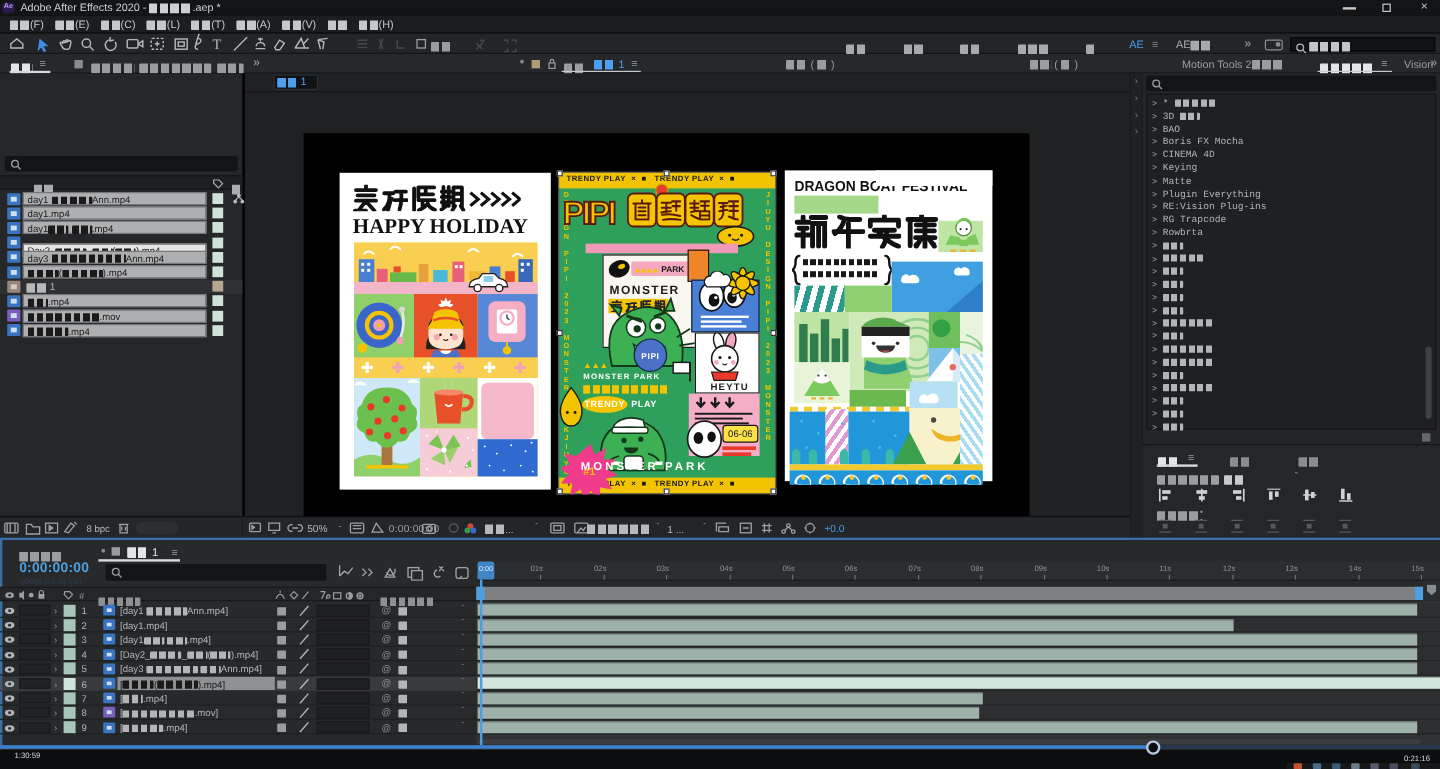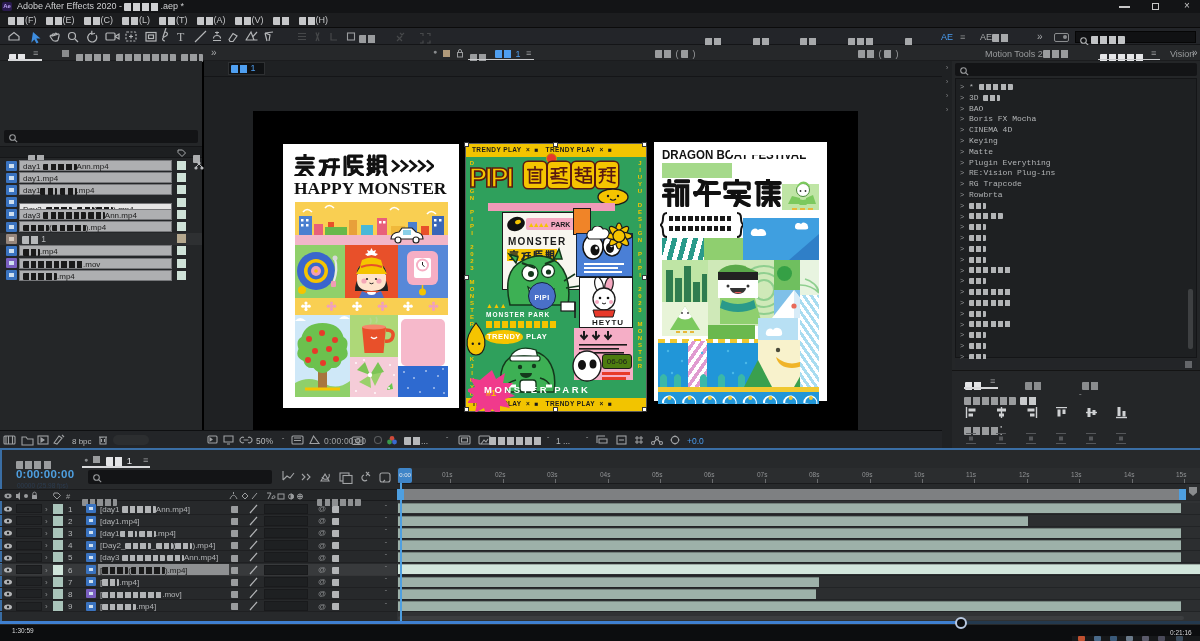--- a/index.html
+++ b/index.html
@@ -222,21 +222,21 @@
       </svg>
       <svg class="ab" style="left:107px;top:15px" width="44" height="14" viewBox="0 0 44 14">
         <g fill="none" stroke="#111" stroke-width="2.6">
           <path d="M2.0 1.5 L8.5 7 L2.0 12.5"></path>
           <path d="M10.7 1.5 L17.2 7 L10.7 12.5"></path>
           <path d="M19.4 1.5 L25.9 7 L19.4 12.5"></path>
           <path d="M28.099999999999998 1.5 L34.599999999999994 7 L28.099999999999998 12.5"></path>
           <path d="M36.8 1.5 L43.3 7 L36.8 12.5"></path>
         </g>
       </svg>
-      <div class="ab" style="left:11px;top:34px;width:160px;height:18px;font-family:'Liberation Serif',serif;font-weight:bold;font-size:17.5px;color:#111;letter-spacing:0px;white-space:nowrap">HAPPY MONSTER</div>
+      <div class="ab" style="left:11px;top:34px;width:160px;height:18px;font-family:'Liberation Serif',serif;font-weight:bold;font-size:17.5px;color:#111;letter-spacing:0px;white-space:nowrap">HAPPY HOLIDAY</div>
       <div class="ab" style="left:12px;top:58px;width:153px;height:195px;background:#f9cf52">
         <svg class="ab" style="left:0;top:0" width="153" height="43" viewBox="0 0 153 43">
           <path d="M8 10 q4 -5 9 0 M30 6 q4 -5 9 0 M95 8 q4 -5 9 0 M132 12 q4 -5 9 0" fill="none" stroke="#fff" stroke-width="1.6"></path>
           <rect x="4" y="14" width="13" height="19" fill="#4a7fd0"></rect>
           <rect x="6" y="17" width="2.5" height="2.5" fill="#fff"></rect>
           <rect x="11" y="17" width="2.5" height="2.5" fill="#fff"></rect>
           <rect x="6" y="22" width="2.5" height="2.5" fill="#fff"></rect>
           <rect x="11" y="22" width="2.5" height="2.5" fill="#fff"></rect>
           <rect x="19" y="22" width="9" height="11" fill="#e8607a"></rect>
           <rect x="30" y="25" width="22" height="8" fill="#68b84a"></rect>
@@ -534,21 +534,21 @@
         </g>
         <rect x="5" y="16" width="48" height="1.6" fill="#1a1a1a"></rect>
         <rect x="5" y="20" width="40" height="1.6" fill="#1a1a1a"></rect>
         <rect x="5" y="24" width="45" height="1.6" fill="#1a1a1a"></rect>
       </svg>
       <svg class="ab" style="left:104px;top:205px" width="34" height="34" viewBox="0 0 34 34">
         <ellipse cx="17" cy="17" rx="14" ry="15" fill="#fff" stroke="#1a1a1a" stroke-width="1.4"></ellipse>
         <ellipse cx="12" cy="16" rx="4" ry="5" fill="#111"></ellipse>
         <ellipse cx="23" cy="15" rx="3.5" ry="4.5" fill="#111"></ellipse>
       </svg>
-      <div class="ab" style="left:136px;top:210px;width:30px;height:15px;background:#4d7c0f;border:1.5px solid #1a1a1a;border-radius:3px;color:#1a1a1a;font-weight:normal;font-size:8px;text-align:center;line-height:13px">06-06</div>
+      <div class="ab" style="left:136px;top:210px;width:30px;height:15px;background:#fde047;border:1.5px solid #1a1a1a;border-radius:3px;color:#1a1a1a;font-weight:normal;font-size:8px;text-align:center;line-height:13px">06-06</div>
       <div class="ab" style="left:136px;top:228px;width:28px;height:3px;background:#e8392a"></div>
       <div class="ab" style="left:136px;top:233px;width:24px;height:3px;background:#e8392a"></div>
       <svg class="ab" style="left:18px;top:185px" width="40" height="16" viewBox="0 0 40 16">
         <ellipse cx="20" cy="8" rx="19" ry="7" fill="#f5c400"></ellipse>
       </svg>
       <div class="ab" style="left:21px;top:188px;color:#fff;font-size:7.5px;font-weight:bold;letter-spacing:.5px;white-space:nowrap">TRENDY&nbsp;&nbsp;PLAY</div>
       <svg class="ab" style="left:24px;top:196px" width="82" height="54" viewBox="0 0 82 54">
         <path d="M12 52 q-6 -30 14 -38 q20 -8 32 6 q9 12 6 32z" fill="#3db054" stroke="#14381c" stroke-width="1.5"></path>
         <path d="M22 14 q8 -9 24 -4 l2 8 q-14 -4 -28 0z" fill="#fff" stroke="#14381c" stroke-width="1.3"></path>
         <rect x="20" y="16" width="30" height="5" rx="2" fill="#fff" stroke="#14381c" stroke-width="1.2"></rect>

